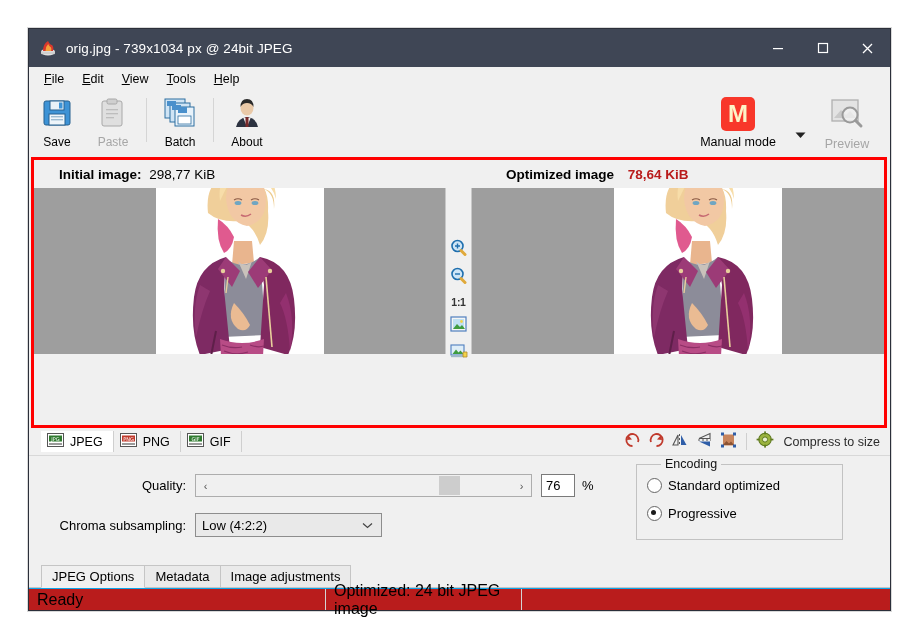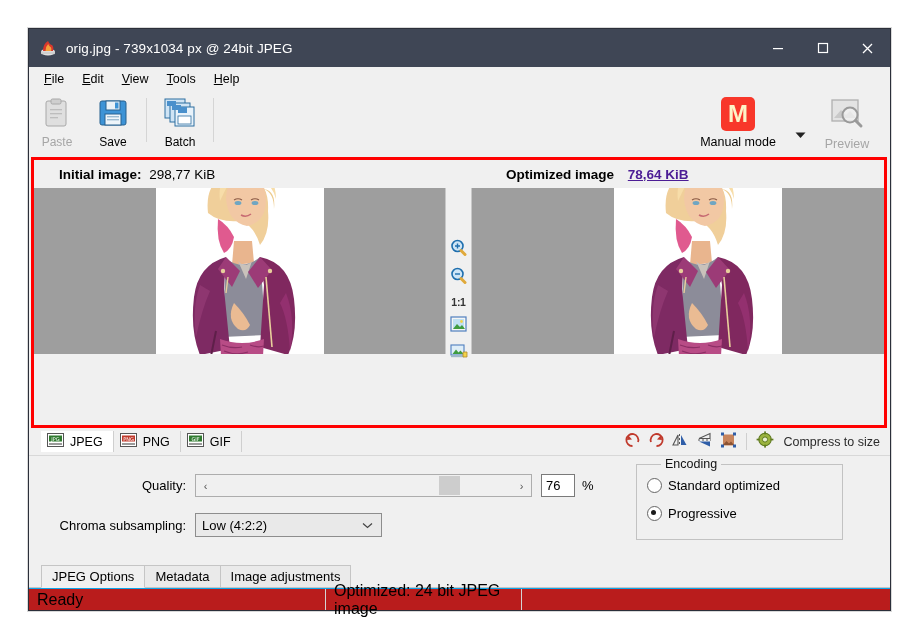--- a/index.html
+++ b/index.html
@@ -176,21 +176,21 @@
     height: 28px;
     display: flex;
     align-items: center;
     background: #f0f0f0;
     font-size: 13.5px;
   }
   .head-left { width: 437px; padding-left: 12px; box-sizing: border-box; }
   .head-right { flex: 1; padding-left: 22px; box-sizing: border-box; }
   .head-label { font-weight: bold; color: #000; padding-left: 13px; }
   .head-value { color: #000; margin-left: 4px; }
-  .head-value.green { color: #4c1d95; font-weight: bold; margin-left: 10px; text-decoration: underline; }
+  .head-value.green { color: #b91c1c; font-weight: bold; margin-left: 10px; }
   .panes {
     display: flex;
     height: 166px;
   }
   .pane {
     background: #9e9e9e;
     overflow: hidden;
     display: flex;
     align-items: center;
     justify-content: center;
@@ -464,61 +464,73 @@
 
     <div class="menubar">
       <div class="menu-item"><u>F</u><span>ile</span></div>
       <div class="menu-item"><u>E</u><span>dit</span></div>
       <div class="menu-item"><u>V</u><span>iew</span></div>
       <div class="menu-item"><u>T</u><span>ools</span></div>
       <div class="menu-item"><u>H</u><span>elp</span></div>
     </div>
 
     <div class="toolbar">
-      <div class="tb-btn disabled">
-        <span>
-          <svg width="30" height="32" viewBox="0 0 30 32">
-            <rect x="4" y="4" width="20" height="25" rx="2" fill="#dfdfdf" stroke="#a8a8a8" stroke-width="1"></rect>
-            <rect x="9" y="2" width="10" height="5" rx="1.5" fill="#cfcfcf" stroke="#a8a8a8" stroke-width="1"></rect>
-            <rect x="8" y="12" width="12" height="1.3" fill="#bdbdbd"></rect>
-            <rect x="8" y="16" width="12" height="1.3" fill="#bdbdbd"></rect>
-            <rect x="8" y="20" width="8" height="1.3" fill="#bdbdbd"></rect>
-          </svg>
-        </span>
-        <span class="lbl">Paste</span>
-      </div>
       <div class="tb-btn">
         <span>
           <svg width="32" height="32" viewBox="0 0 32 32">
             <rect x="3" y="4" width="26" height="24" rx="2" fill="#3d93d6" stroke="#27618f" stroke-width="1"></rect>
             <rect x="9" y="4" width="14" height="9" fill="#e9f2f8" stroke="#27618f" stroke-width="1"></rect>
             <rect x="18" y="5.5" width="3.5" height="6" fill="#3d93d6"></rect>
             <rect x="8" y="17" width="16" height="11" fill="#eef5fa" stroke="#27618f" stroke-width="1"></rect>
             <rect x="10" y="19" width="12" height="1.4" fill="#9cbbd2"></rect>
             <rect x="10" y="22" width="12" height="1.4" fill="#9cbbd2"></rect>
           </svg>
         </span>
         <span class="lbl">Save</span>
+      </div>
+      <div class="tb-btn disabled">
+        <span>
+          <svg width="30" height="32" viewBox="0 0 30 32">
+            <rect x="4" y="4" width="20" height="25" rx="2" fill="#dfdfdf" stroke="#a8a8a8" stroke-width="1"></rect>
+            <rect x="9" y="2" width="10" height="5" rx="1.5" fill="#cfcfcf" stroke="#a8a8a8" stroke-width="1"></rect>
+            <rect x="8" y="12" width="12" height="1.3" fill="#bdbdbd"></rect>
+            <rect x="8" y="16" width="12" height="1.3" fill="#bdbdbd"></rect>
+            <rect x="8" y="20" width="8" height="1.3" fill="#bdbdbd"></rect>
+          </svg>
+        </span>
+        <span class="lbl">Paste</span>
       </div>
       <div class="tb-sep"></div>
       <div class="tb-btn">
         <span>
           <svg width="34" height="32" viewBox="0 0 34 32">
             <rect x="2" y="2" width="20" height="19" fill="#cfe4f5" stroke="#2d6ea0" stroke-width="1"></rect>
             <rect x="7" y="6" width="20" height="19" fill="#cfe4f5" stroke="#2d6ea0" stroke-width="1"></rect>
             <rect x="12" y="10" width="19" height="19" fill="#e8f2fa" stroke="#2d6ea0" stroke-width="1"></rect>
             <rect x="15" y="10" width="9" height="6" fill="#4a90cc"></rect>
             <rect x="15" y="19" width="13" height="8" fill="#ffffff" stroke="#2d6ea0" stroke-width=".8"></rect>
             <rect x="4" y="4" width="9" height="5" fill="#4a90cc"></rect>
             <rect x="9" y="8" width="9" height="5" fill="#4a90cc"></rect>
           </svg>
         </span>
         <span class="lbl">Batch</span>
       </div>
       <div class="tb-sep"></div>
+      <div class="tb-btn">
+        <span>
+          <svg width="30" height="32" viewBox="0 0 30 32">
+            <path d="M4 30 q2-9 11-10 q9 1 11 10 Z" fill="#2c3240"></path>
+            <path d="M11 20 l4 10 l4-10 q-4 2 -8 0 Z" fill="#f2f2f2"></path>
+            <rect x="13.5" y="20" width="3" height="10" fill="#7a2b2b"></rect>
+            <ellipse cx="15" cy="11" rx="6.5" ry="7.5" fill="#e9c9a8"></ellipse>
+            <path d="M8.5 10 q0-8 6.5-8 q6.5 0 6.5 8 q-2-4 -6.5-4 q-4.5 0 -6.5 4 Z" fill="#2a2a2a"></path>
+          </svg>
+        </span>
+        <span class="lbl">About</span>
+      </div>
 
       <div class="tb-right">
         <div class="mode-btn">
           <span class="m-badge">M</span>
           <span class="mode-label">Manual mode</span>
         </div>
         <div class="mode-caret">
           <svg width="11" height="7" viewBox="0 0 11 7">
               <path d="M0.5 0.5 L5.5 6 L10.5 0.5 Z" fill="#222"></path>
             </svg>

